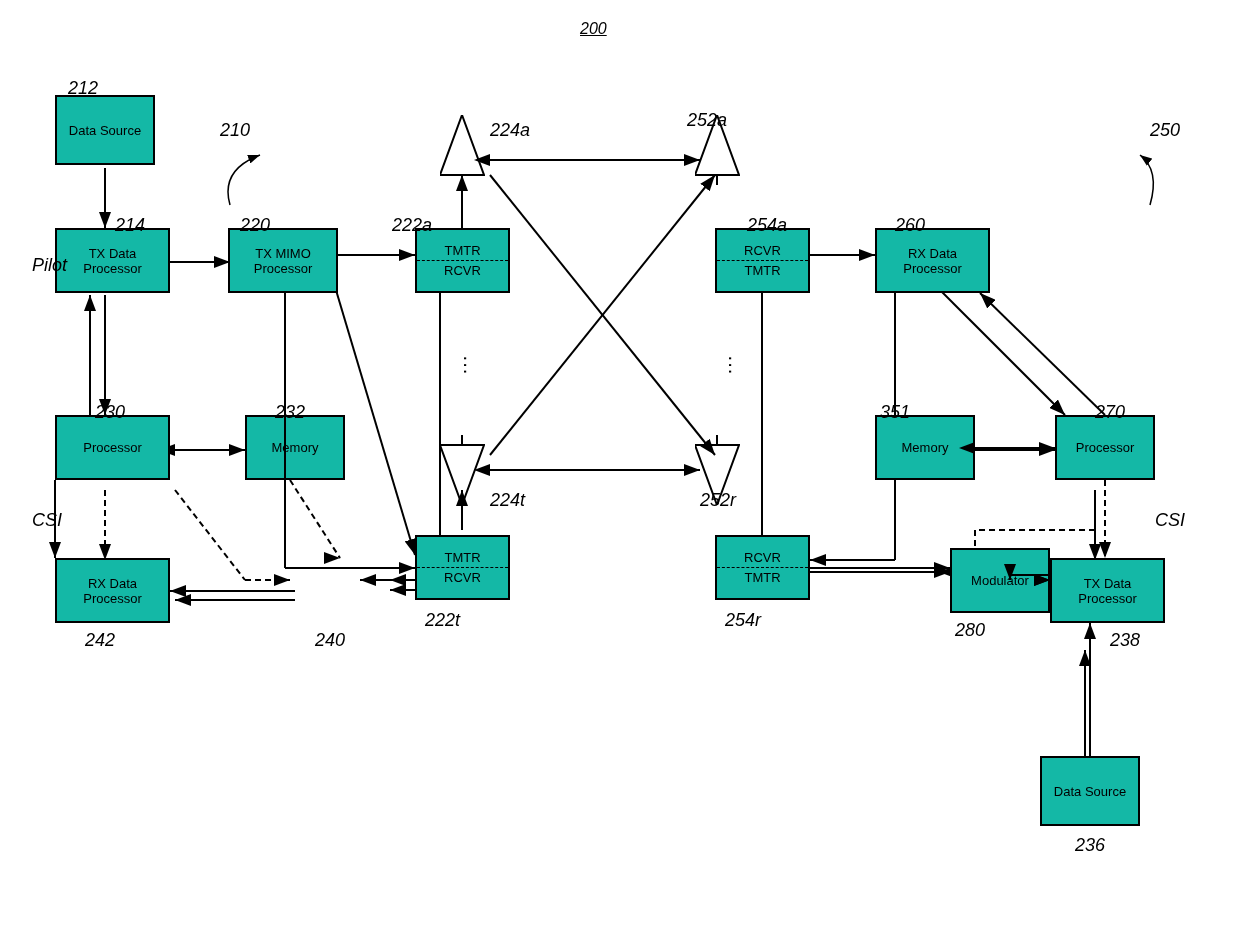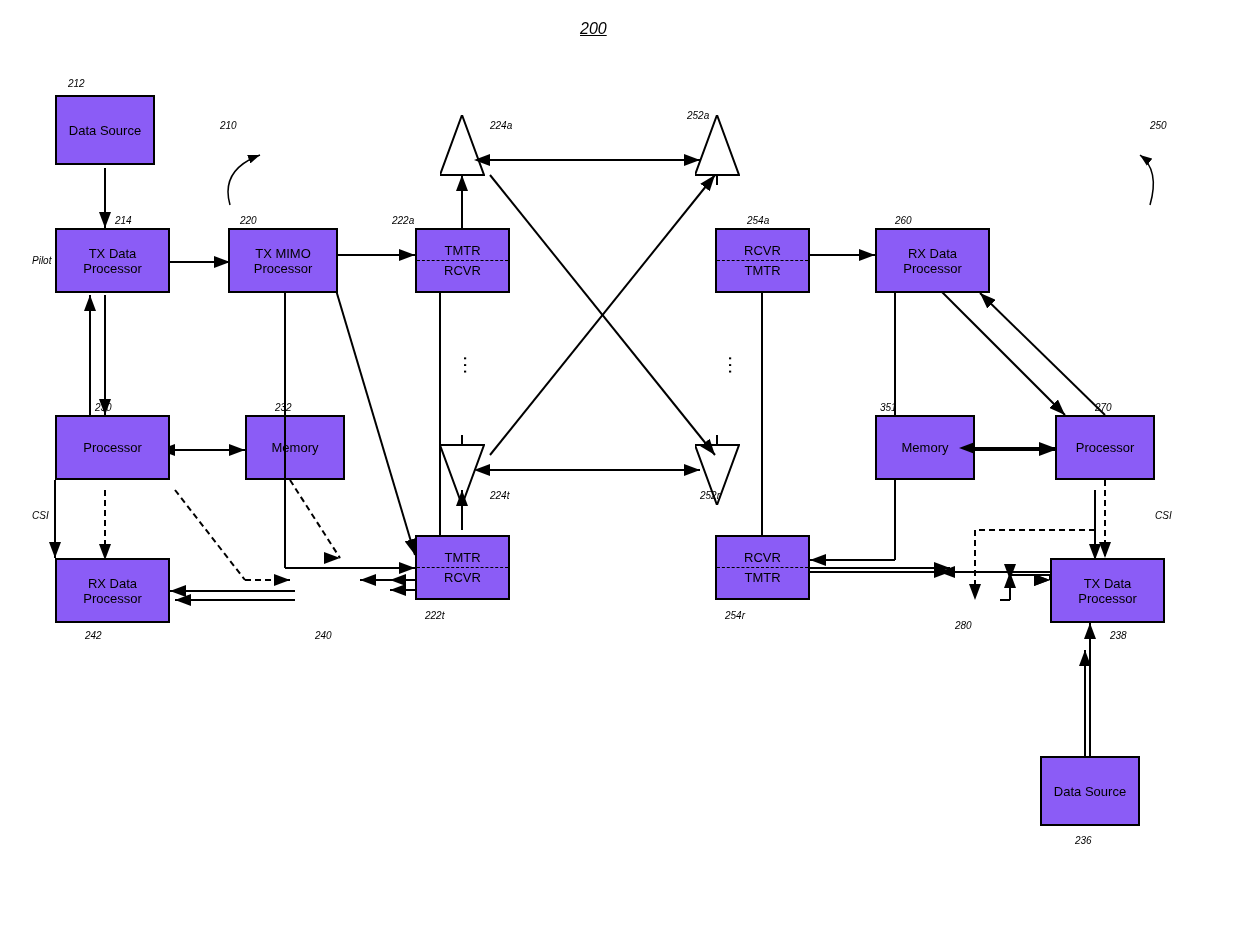--- a/index.html
+++ b/index.html
@@ -13,32 +13,32 @@
     }
     #diagram {
       position: absolute;
       top: 0; left: 0;
       width: 1020px;
       height: 929px;
     }
     .box {
       position: absolute;
       border: 2px solid #000;
-      background: #8b5cf6;
+      background: #14b8a6;
       display: flex;
       flex-direction: column;
       align-items: center;
       justify-content: center;
       text-align: center;
       font-size: 13px;
       font-weight: normal;
     }
     .label {
       position: absolute;
-      font-size: 10px;
+      font-size: 18px;
       font-style: italic;
       color: #000;
       white-space: nowrap;
     }
     svg#lines {
       position: absolute;
       top: 0; left: 0;
       width: 1240px;
       height: 929px;
       pointer-events: none;
@@ -235,20 +235,23 @@
 
   <span class="label" style="left:1155px; top:510px;">CSI</span>
 
   <div class="box" style="left:55px; top:558px; width:115px; height:65px;">
     <span>RX Data<br>Processor</span>
   </div>
   <span class="label" style="left:85px; top:630px;">242</span>
 
   <span class="label" style="left:315px; top:630px;">240</span>
 
+  <div class="box" style="left:950px; top:548px; width:100px; height:65px;">
+    <span>Modulator</span>
+  </div>
   <span class="label" style="left:955px; top:620px;">280</span>
 
   <div class="box" style="left:1050px; top:558px; width:115px; height:65px;">
     <span>TX Data<br>Processor</span>
   </div>
   <span class="label" style="left:1110px; top:630px;">238</span>
 
   <div class="box" style="left:1040px; top:756px; width:100px; height:70px;">
     <span>Data Source</span>
   </div>

